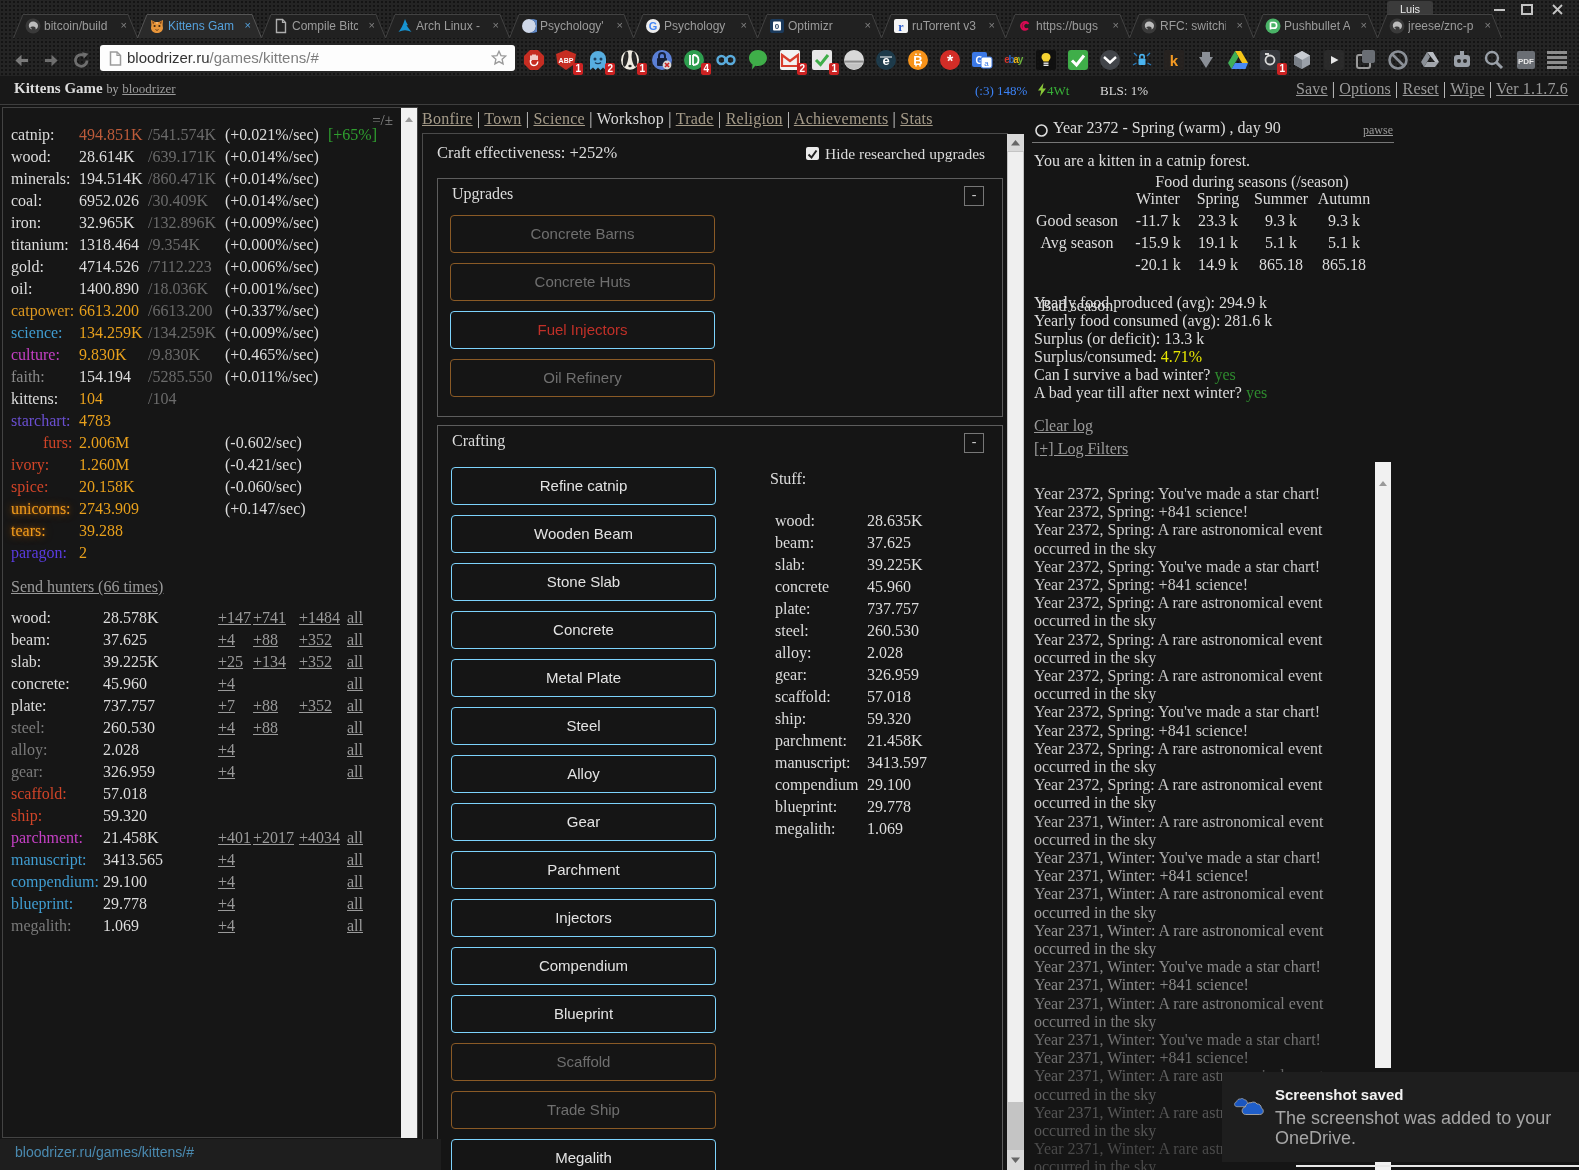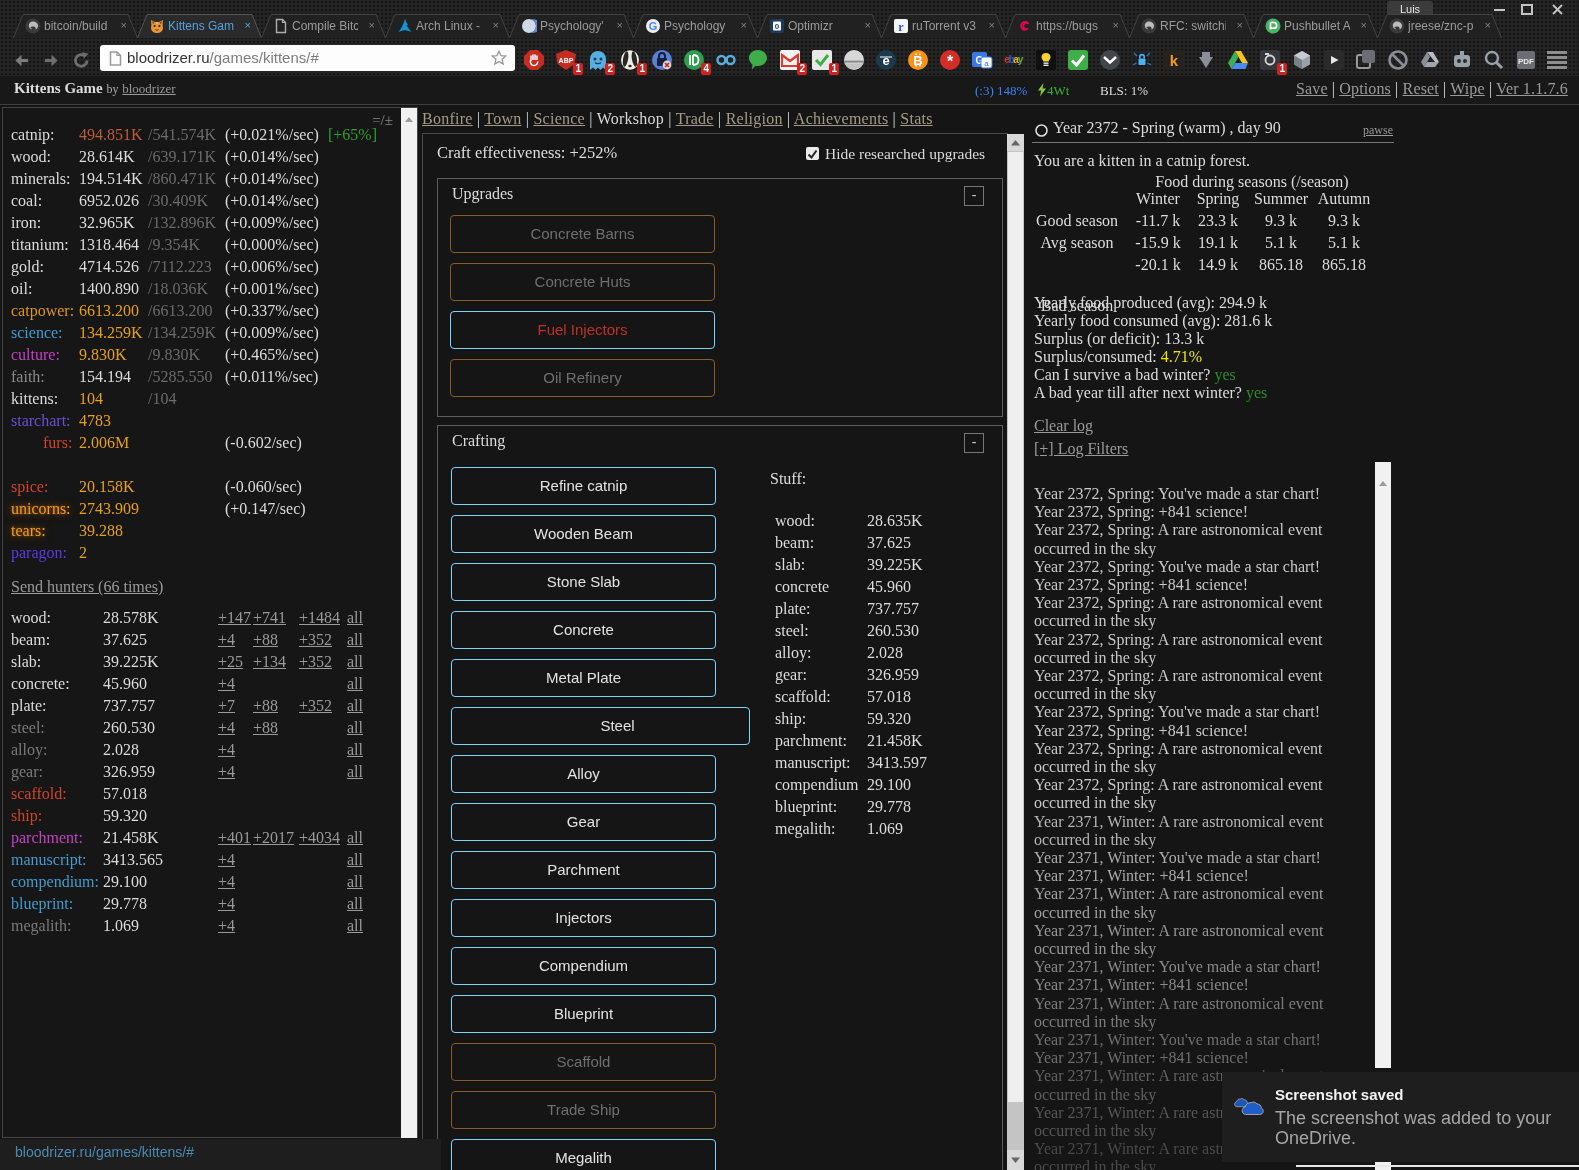--- a/index.html
+++ b/index.html
@@ -484,20 +484,25 @@
     </div>
 <div class="rrow" style="top:302px;">
       <span class="rc0" style="color:#6a4fd0;">starchart:</span>
       <span class="rc1" style="color:#e8a01c;">4783</span>
     </div>
 <div class="rrow" style="top:324px;">
       <span class="rc0" style="color:#d04428;margin-left:32px;">furs:</span>
       <span class="rc1" style="color:#e8a01c;">2.006M</span>
       <span class="rc3">(-0.602/sec)</span>
     </div>
+<div class="rrow" style="top:346px;">
+      <span class="rc0" style="color:#d04428;">ivory:</span>
+      <span class="rc1" style="color:#e8a01c;">1.260M</span>
+      <span class="rc3">(-0.421/sec)</span>
+    </div>
 <div class="rrow" style="top:368px;">
       <span class="rc0" style="color:#d04428;">spice:</span>
       <span class="rc1" style="color:#e8a01c;">20.158K</span>
       <span class="rc3">(-0.060/sec)</span>
     </div>
 <div class="rrow" style="top:390px;">
       <span class="rc0" style="color:#f09c1c;text-shadow:0 0 8px rgba(170,95,15,0.95),0 0 3px rgba(140,75,10,0.9);">unicorns:</span>
       <span class="rc1" style="color:#e8a01c;">2743.909</span>
       <span class="rc3">(+0.147/sec)</span>
     </div>
@@ -630,21 +635,21 @@
   </div>
 <div class="gbtn dis" style="left:450px;top:215px;">Concrete Barns</div>
 <div class="gbtn dis" style="left:450px;top:263px;">Concrete Huts</div>
 <div class="gbtn red" style="left:450px;top:311px;">Fuel Injectors</div>
 <div class="gbtn dis" style="left:450px;top:359px;">Oil Refinery</div>
 <div class="gbtn " style="left:451px;top:467px;">Refine catnip</div>
 <div class="gbtn " style="left:451px;top:515px;">Wooden Beam</div>
 <div class="gbtn " style="left:451px;top:563px;">Stone Slab</div>
 <div class="gbtn " style="left:451px;top:611px;">Concrete</div>
 <div class="gbtn " style="left:451px;top:659px;">Metal Plate</div>
-<div class="gbtn " style="left:451px;top:707px;padding-left:34px;">Steel</div>
+<div class="gbtn " style="left:451px;top:707px;">Steel</div>
 <div class="gbtn " style="left:451px;top:755px;">Alloy</div>
 <div class="gbtn " style="left:451px;top:803px;">Gear</div>
 <div class="gbtn " style="left:451px;top:851px;">Parchment</div>
 <div class="gbtn " style="left:451px;top:899px;">Injectors</div>
 <div class="gbtn " style="left:451px;top:947px;">Compendium</div>
 <div class="gbtn " style="left:451px;top:995px;">Blueprint</div>
 <div class="gbtn dis" style="left:451px;top:1043px;">Scaffold</div>
 <div class="gbtn dis" style="left:451px;top:1091px;">Trade Ship</div>
 <div class="gbtn " style="left:451px;top:1139px;">Megalith</div>
 <div class="abs" style="left:770px;top:470px;font-size:16px;color:#dcdcdc;">Stuff:</div>

